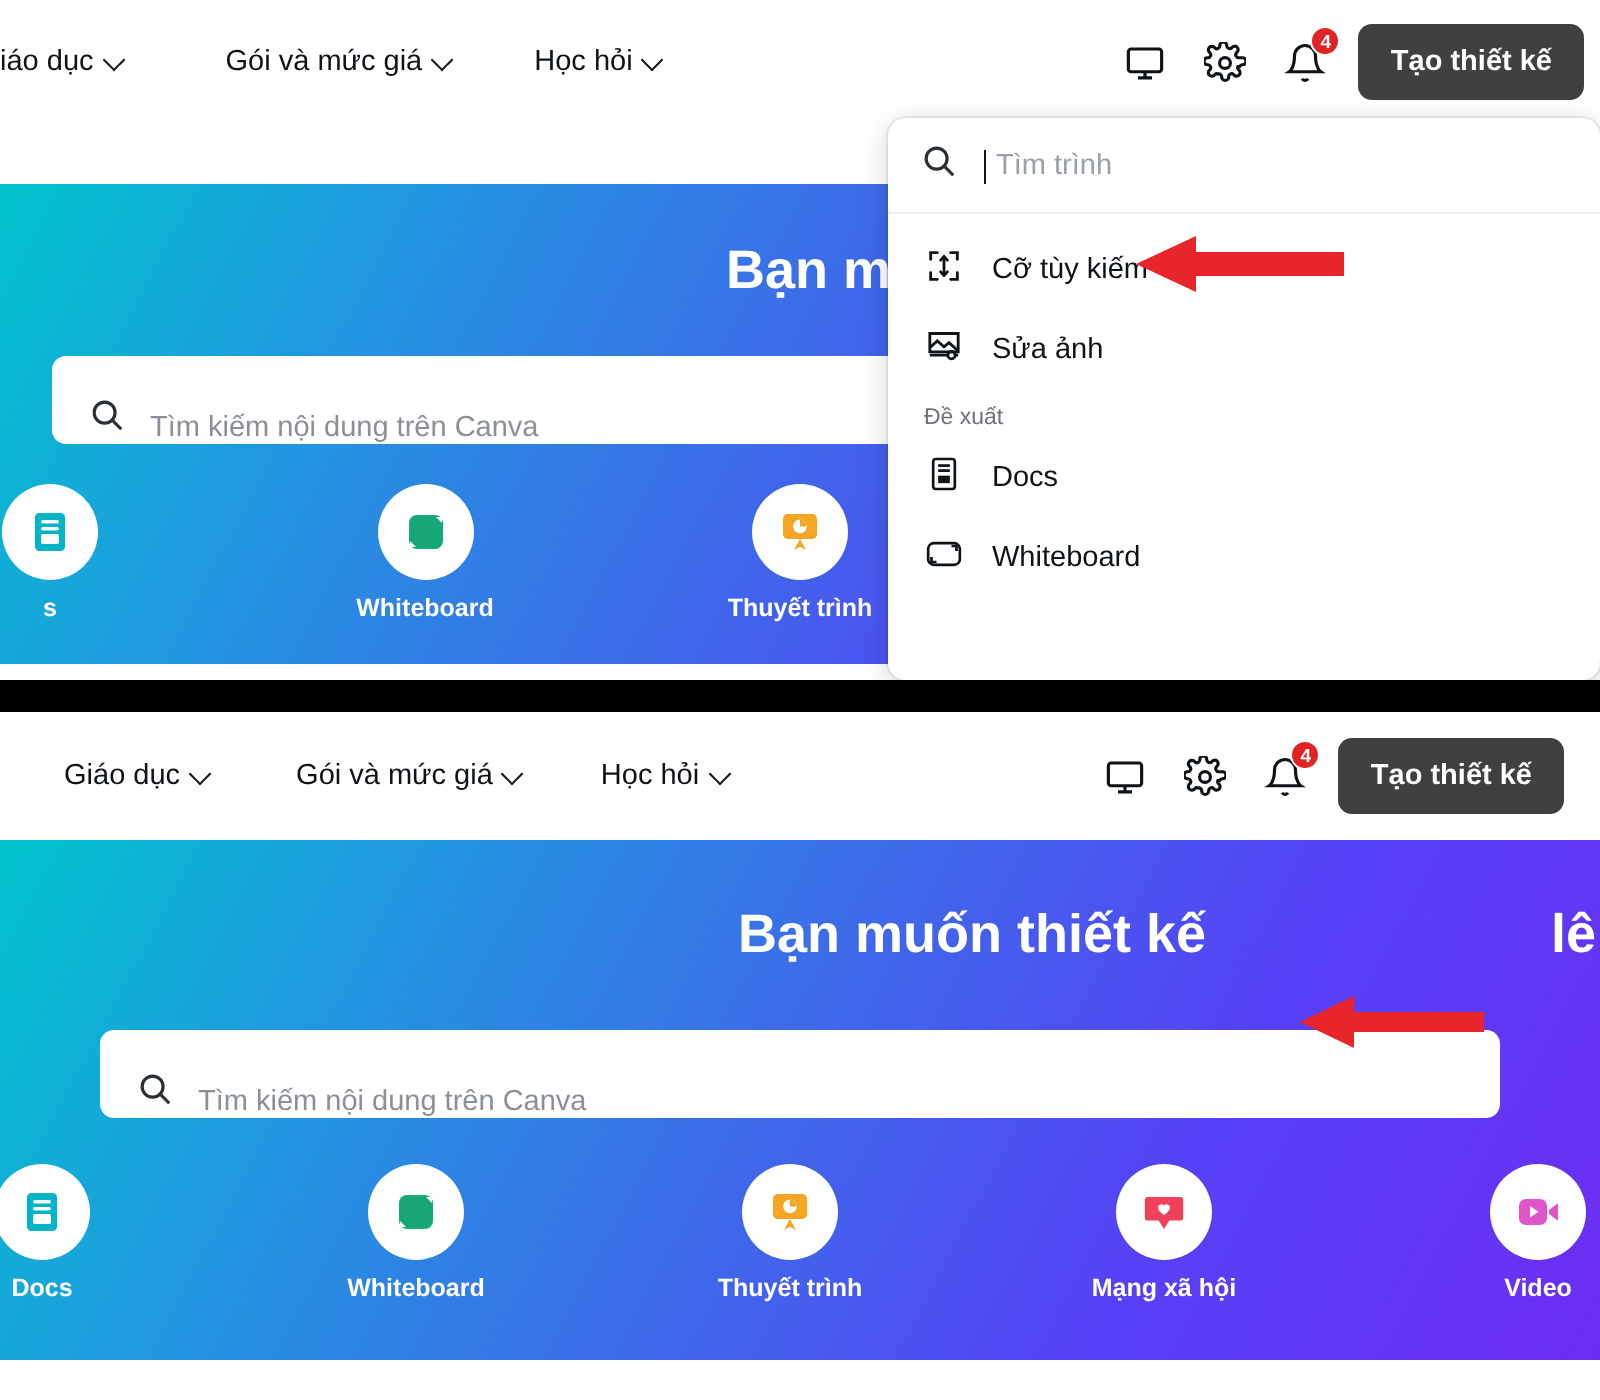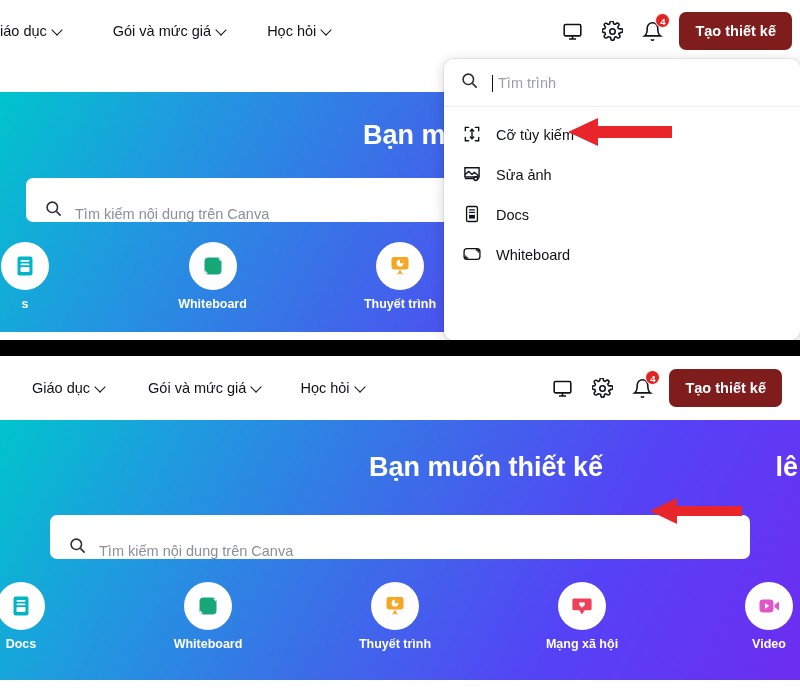--- a/index.html
+++ b/index.html
@@ -51,21 +51,21 @@
     position: relative; cursor: pointer; color: #0e1318;
   }
   .badge {
     position: absolute; top: -5px; right: -5px;
     min-width: 15px; height: 15px; padding: 0 3px;
     border-radius: 9px; background: #e02424; color: #fff;
     font-size: 9.5px; font-weight: 700; line-height: 15px; text-align: center;
     border: 1.5px solid #fff;
   }
   .cta {
-    background: #7f1d1d; color: #fff; border: none; border-radius: 7px;
+    background: #404040; color: #fff; border: none; border-radius: 7px;
     font-family: "Liberation Sans", sans-serif;
     font-size: 14.5px; font-weight: 700;
     padding: 11px 16px; cursor: pointer; white-space: nowrap;
   }
 
   
   .hero {
     position: absolute; left: 0; width: 800px;
     background: linear-gradient(118deg, #00c4cc 0%, #1e9cdf 20%, #3b6ee8 46%, #5542f6 72%, #6d2df0 100%);
     overflow: hidden;
@@ -290,20 +290,21 @@
             <svg width="20" height="20" viewBox="0 0 24 24" fill="none" stroke="#0e1318" stroke-width="1.7">
               <path d="M3.5 4.5h17v11h-17z"></path>
               <path d="M3.5 13l4.5-4 4 3.5 3-2.5 5 4.5"></path>
               <circle cx="16.5" cy="17.5" r="2.2"></circle>
                 <path d="M3.5 17.5h10.8M18.7 17.5h1.8"></path>
             </svg>
           </span>
           <span>Sửa ảnh</span>
         </div>
 
+        <div class="p-group">Đề xuất</div>
 
         <div class="p-item">
           <span>
             <svg width="20" height="20" viewBox="0 0 24 24" fill="none" stroke="#0e1318" stroke-width="1.6">
               <rect x="5.5" y="3" width="13" height="18" rx="1.6"></rect>
               <path d="M8.5 7h7M8.5 10h7"></path>
                 <rect x="8.5" y="13" width="7" height="4.5" fill="#0e1318" stroke="none"></rect>
             </svg>
           </span>
           <span>Docs</span>

